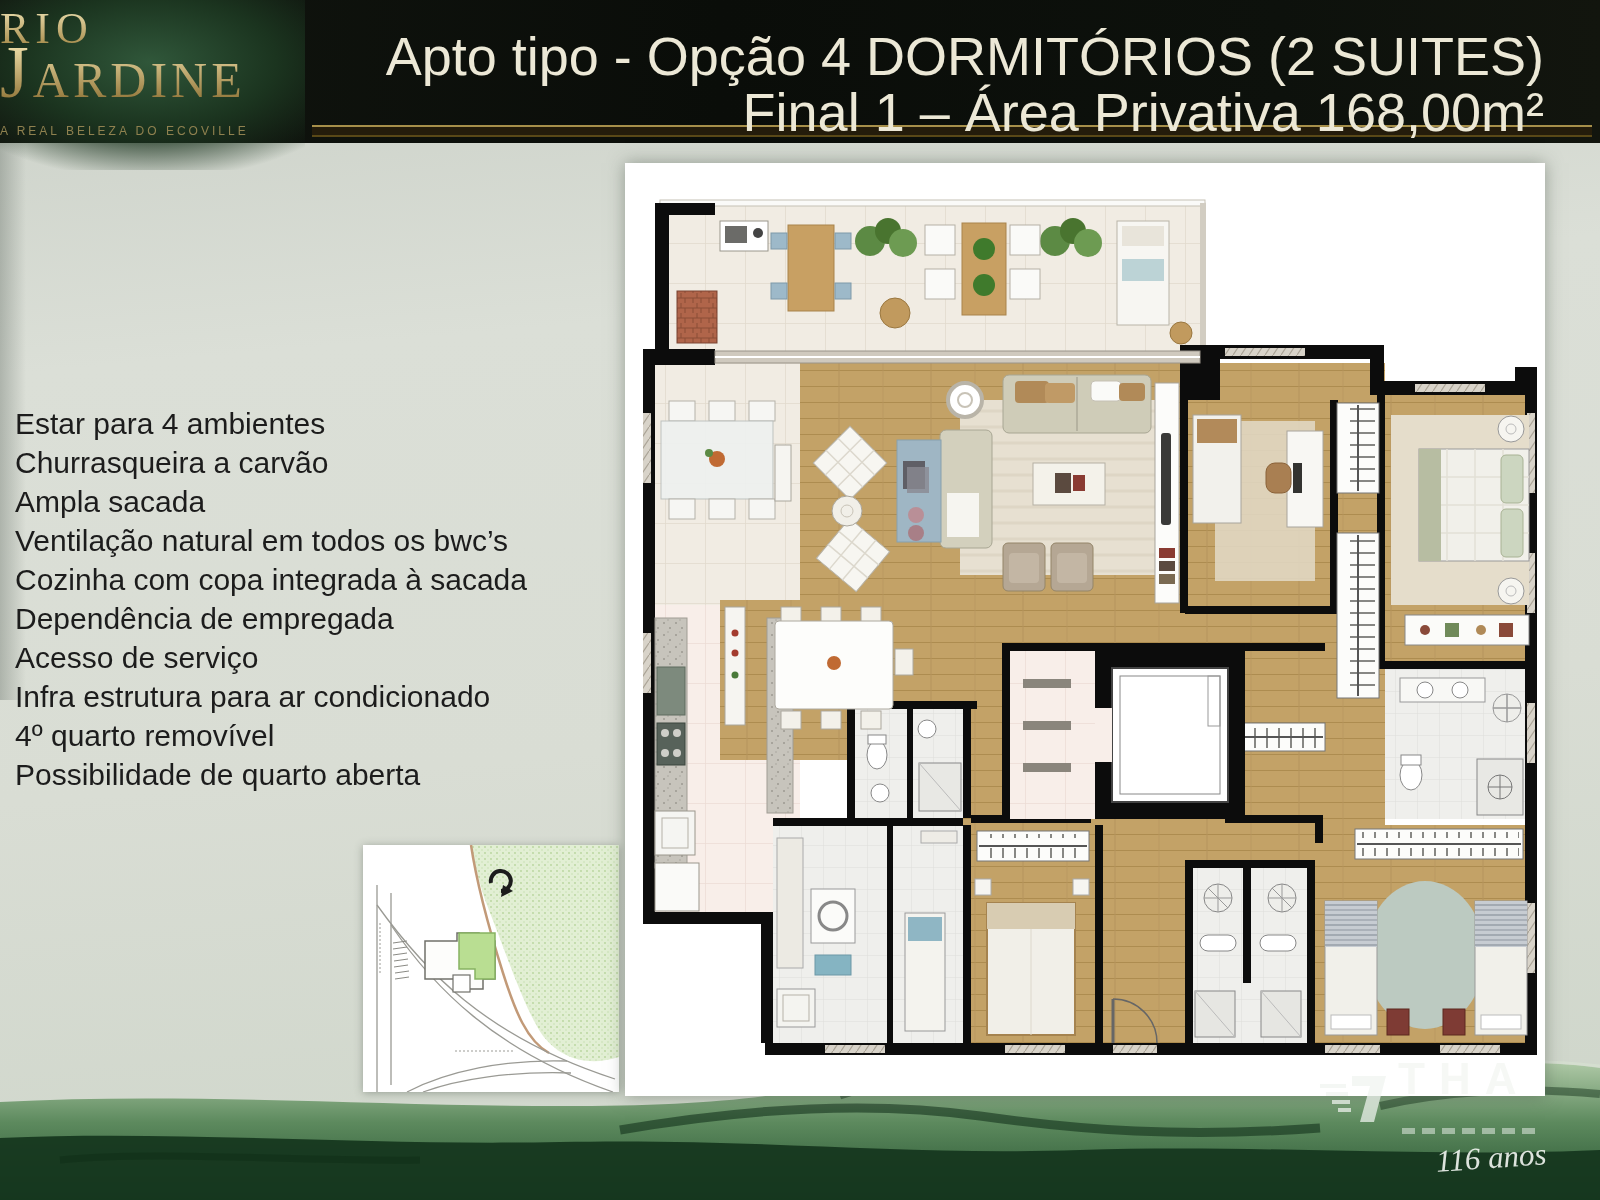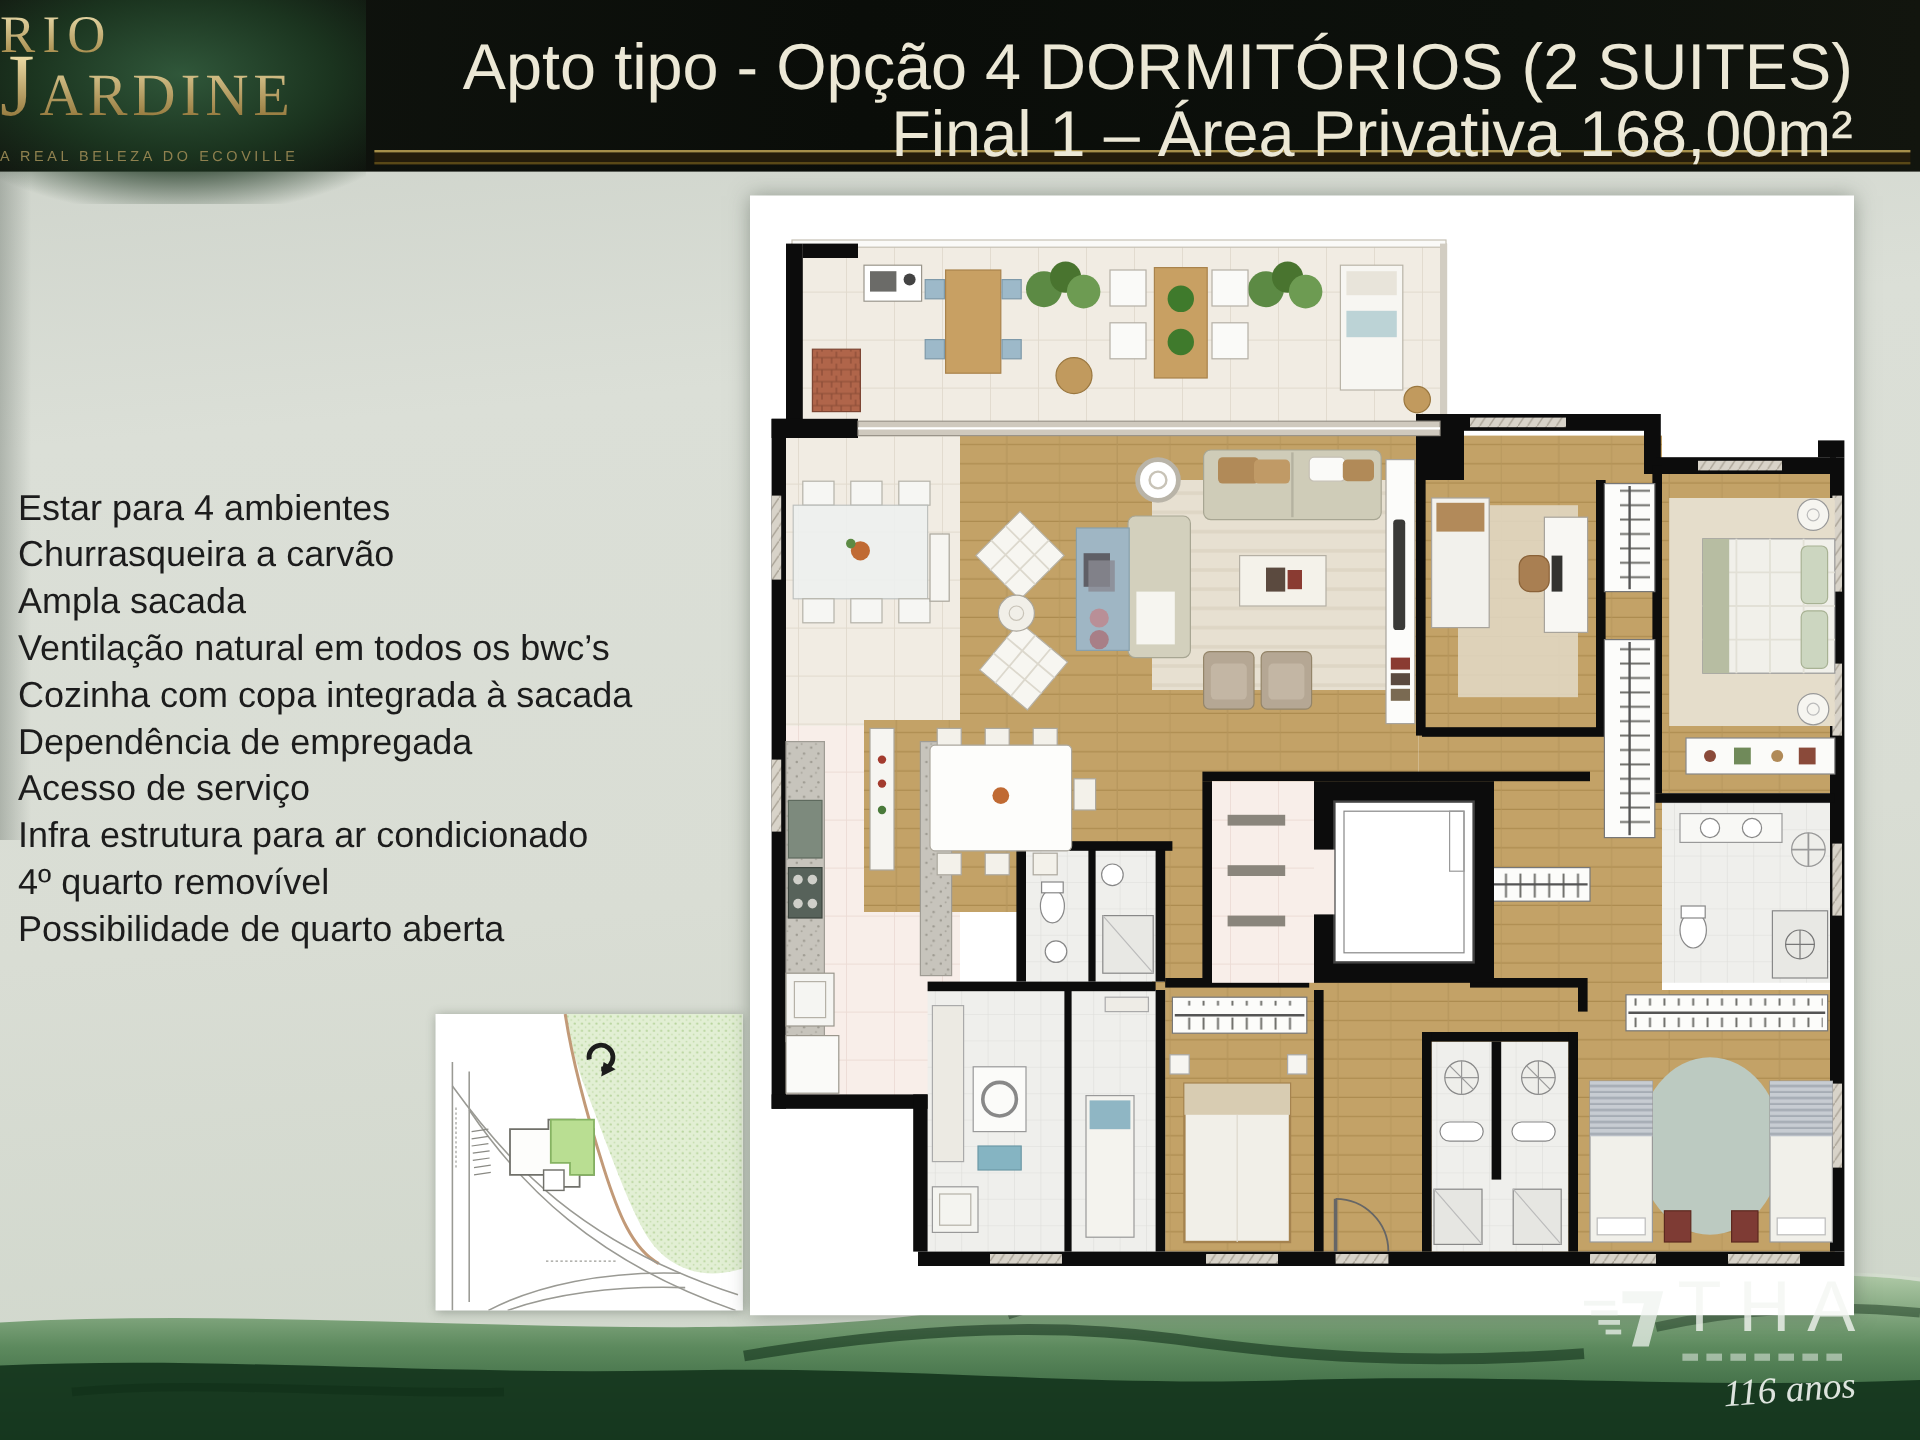--- a/index.html
+++ b/index.html
@@ -35,21 +35,21 @@
   
   .plan-panel{position:absolute;left:625px;top:163px;width:920px;height:933px;background:#ffffff;
         box-shadow:0 0 16px rgba(80,92,80,.5);z-index:3;}
   .site-panel{position:absolute;left:363px;top:845px;width:256px;height:247px;background:#ffffff;
         box-shadow:0 1px 8px rgba(80,92,80,.45);z-index:3;}
 
   
   .water{position:absolute;left:0;bottom:0;width:1600px;height:190px;z-index:2;}
   .watermark{position:absolute;left:1318px;top:1052px;width:270px;height:130px;z-index:4;}
   .wm-glyph{position:absolute;left:0;top:18px;}
-  .wm-name{position:absolute;left:80px;top:2px;font-size:60px;font-weight:normal;letter-spacing:14px;
+  .wm-name{position:absolute;left:80px;top:2px;font-size:44px;font-weight:bold;letter-spacing:14px;
         color:rgba(243,246,242,.78);}
   .wm-dashes{position:absolute;left:84px;top:76px;width:160px;height:6px;display:flex;gap:7px;}
   .wm-dashes span{display:block;width:13px;height:6px;background:rgba(240,244,240,.5);}
   .wm-anniv{position:absolute;left:118px;top:88px;font-family:"Liberation Serif",serif;font-style:italic;
         font-size:31px;color:rgba(248,251,247,.88);transform:rotate(-4deg);}
 </style>
 </head>
 <body>
 
 <div class="slide">

